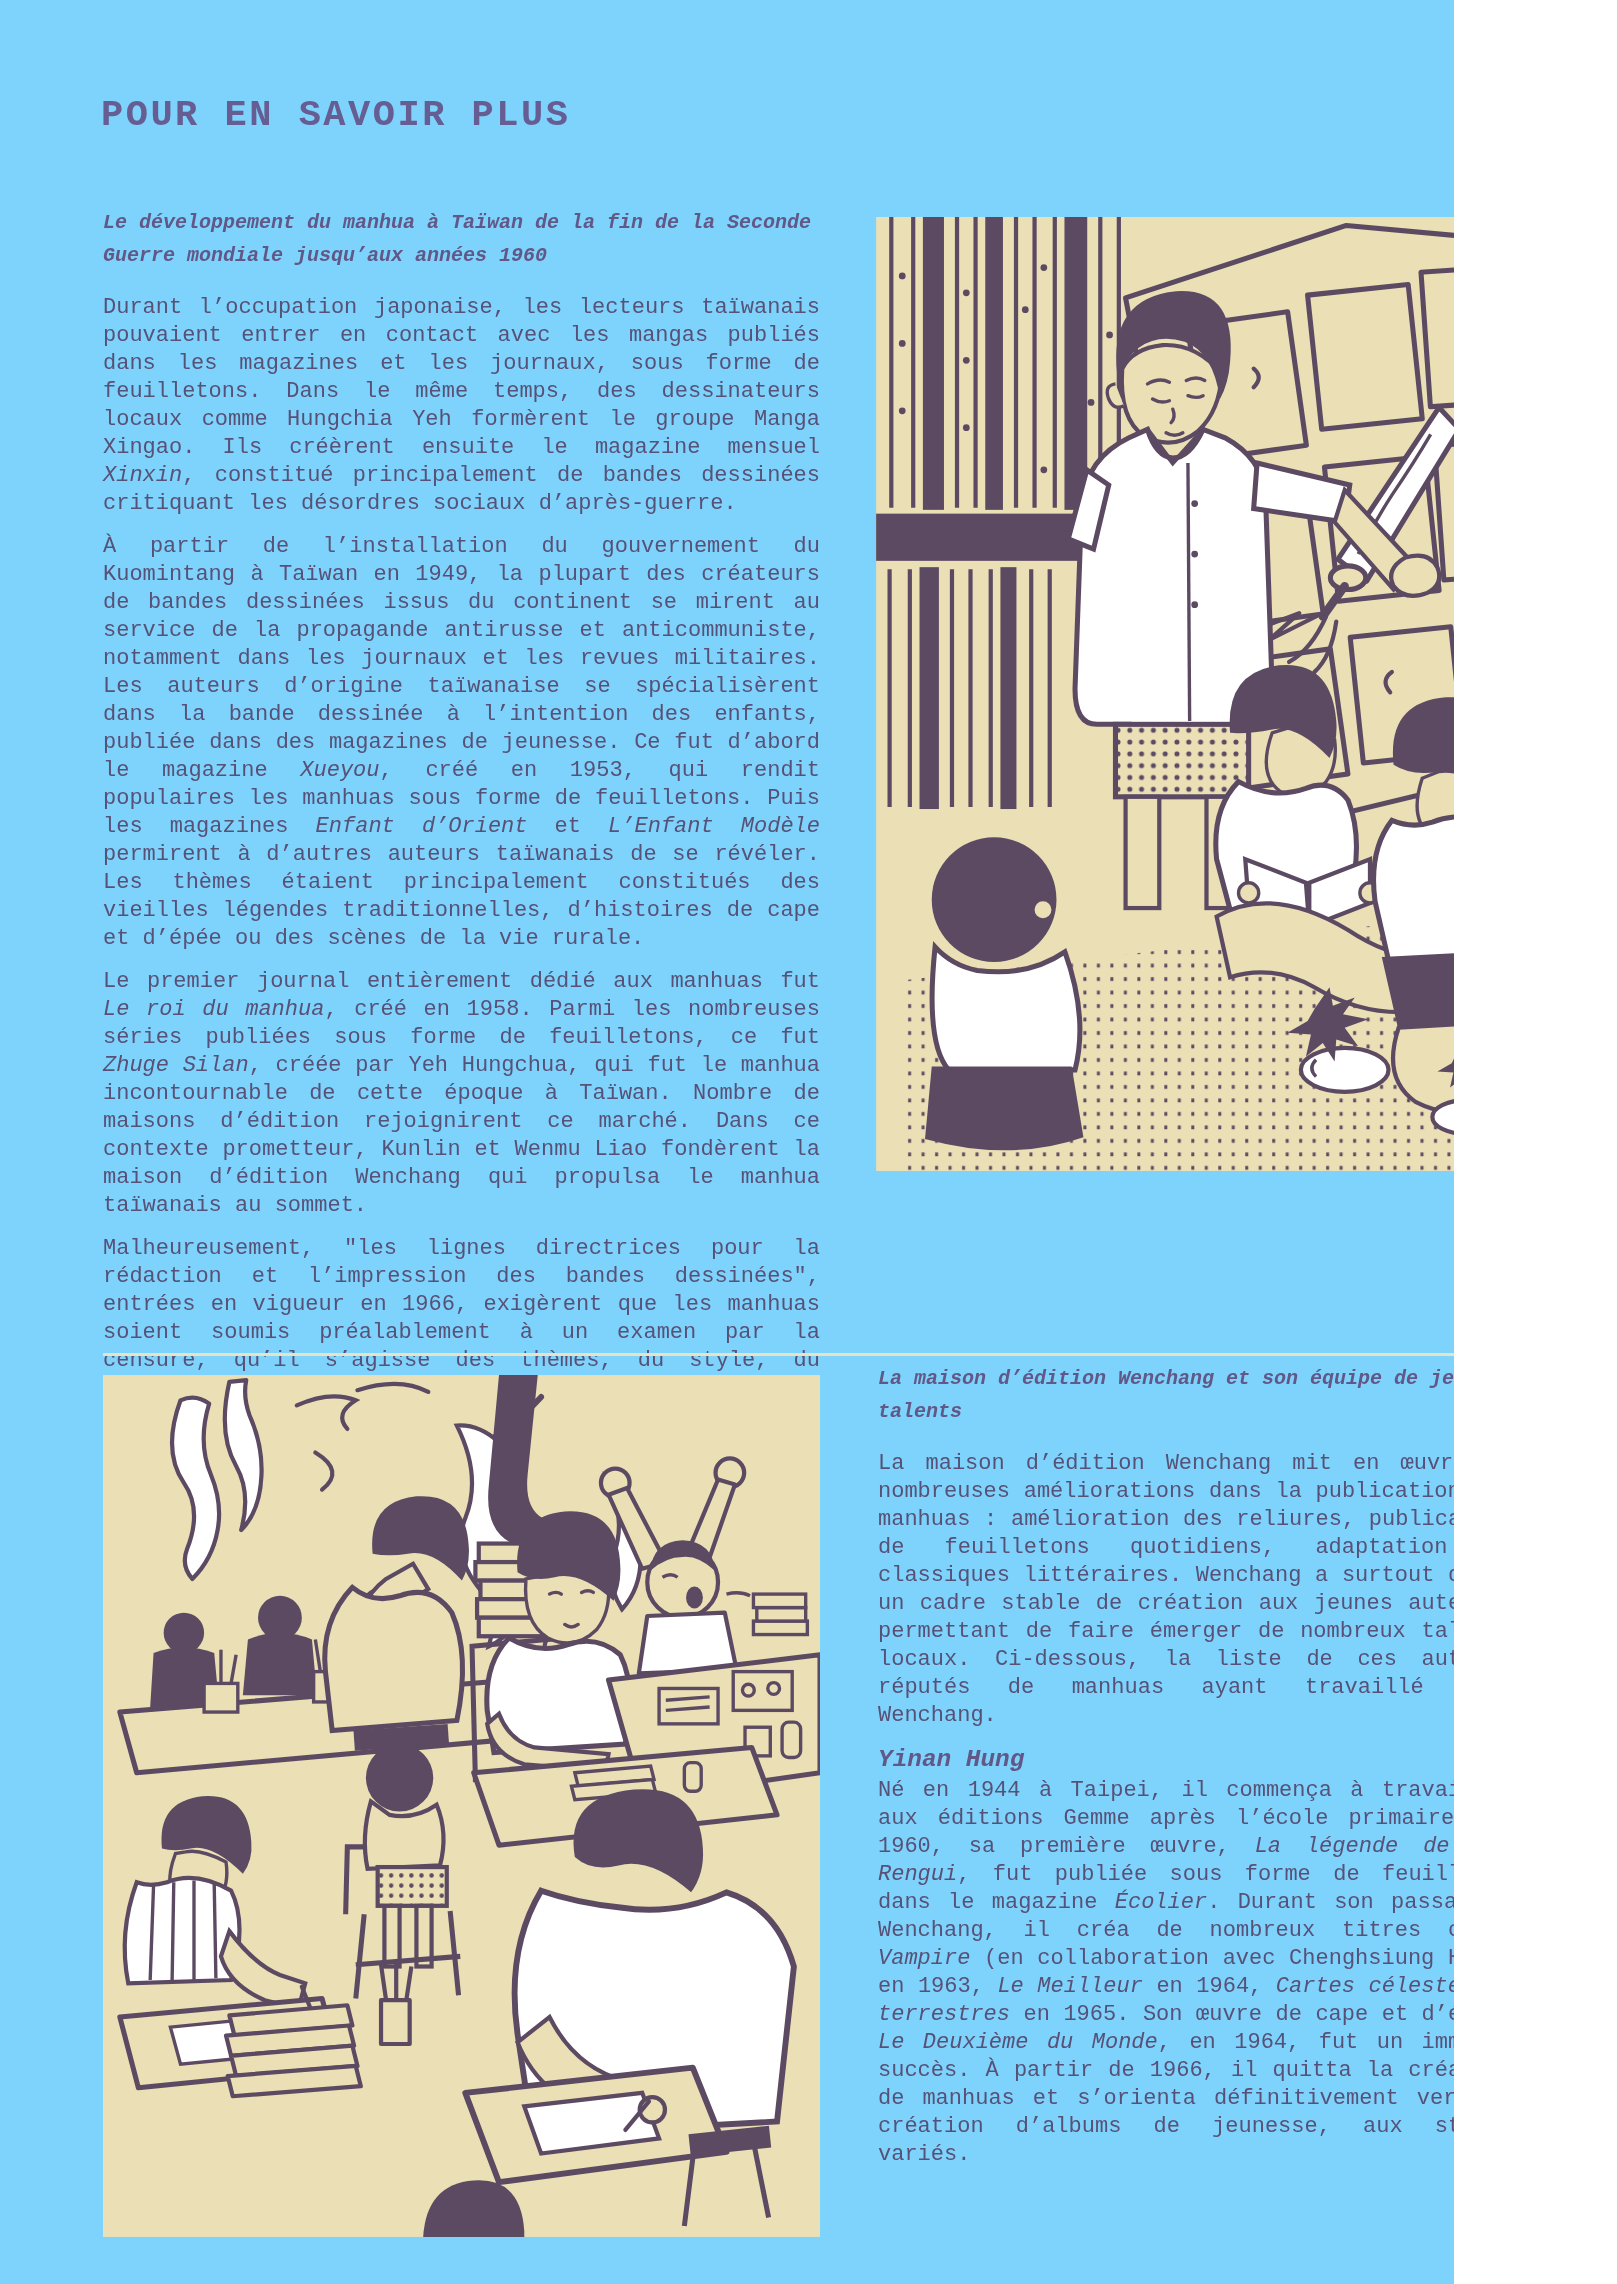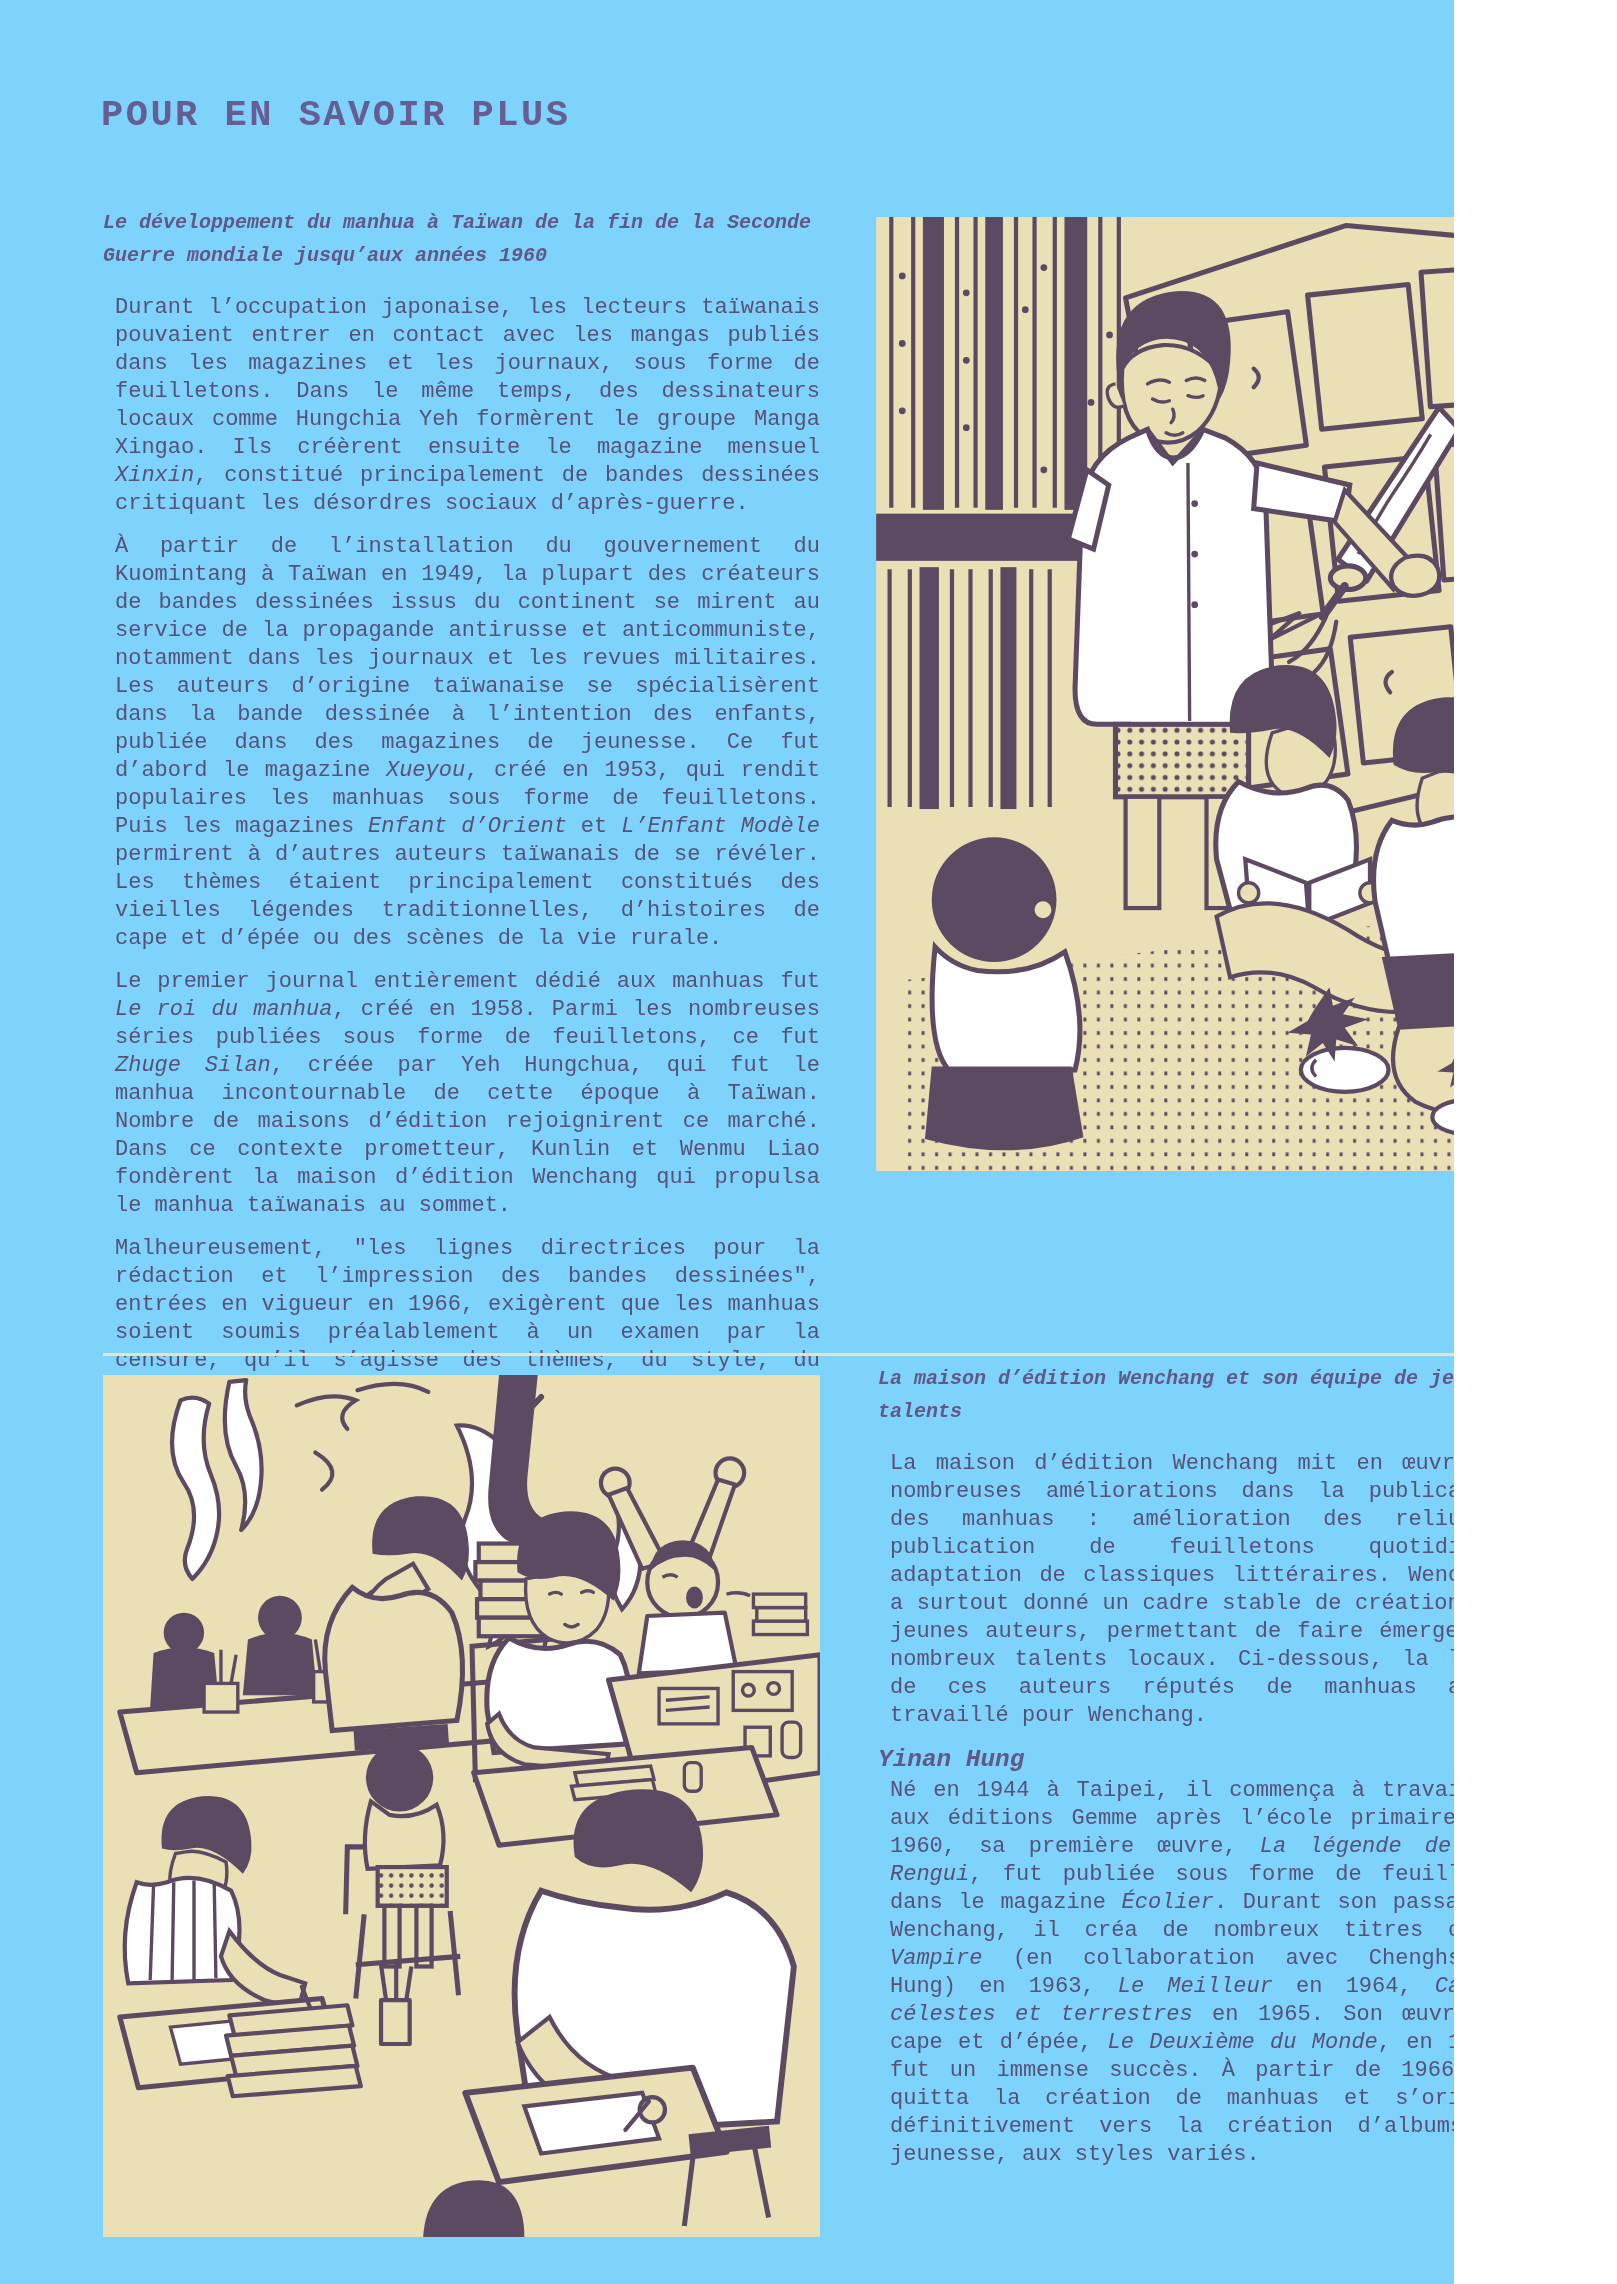--- a/index.html
+++ b/index.html
@@ -32,21 +32,21 @@
   .col-right{ left:878px; top:1362px; width:636px; }
   .section-heading{
     margin:0 0 22px 0;
     font-size:20px;
     line-height:33px;
     font-style:italic;
     font-weight:bold;
     color:#615887;
     text-align:left;
   }
-  .col p{ margin:0 0 15px 12px; }
+  .col p{ margin:0 0 15px 0; }
   .col p:last-child{ margin-bottom:0; }
   .author-name{
     margin:10px 0 1.7px 0;
     font-size:24.4px;
     line-height:30px;
     font-style:italic;
     font-weight:bold;
     color:#615887;
     text-align:left;
   }

